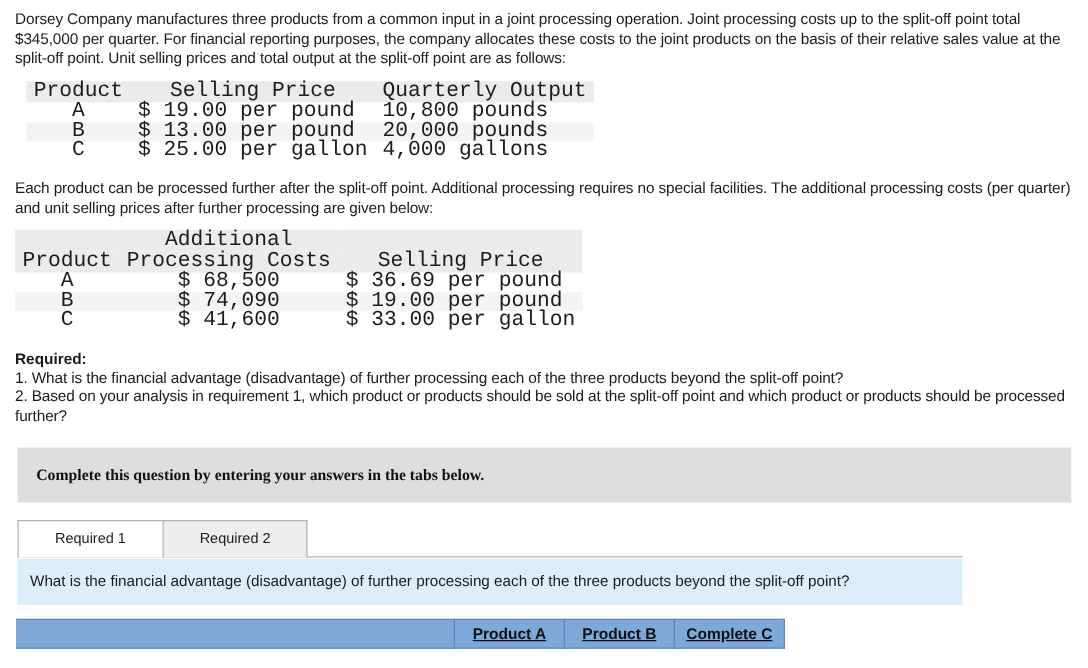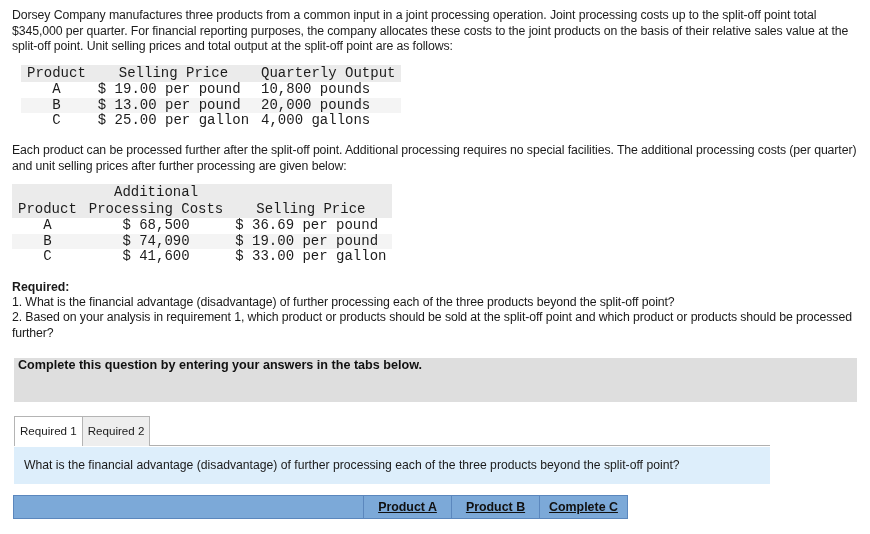--- a/index.html
+++ b/index.html
@@ -28,21 +28,21 @@
     font-size: 12.3px;
     line-height: 15.6px;
     color: #1c1c1c;
     letter-spacing: -0.1px;
   }
 
   
   .mono-table {
     border-collapse: collapse;
     font-family: "Liberation Mono", "DejaVu Sans Mono", monospace;
-    font-size: 14px;
+    font-size: 17px;
     line-height: 13.4px;
     margin: 0;
     color: #1c1c1c;
   }
   .mono-table th {
     background: #ebebeb;
     font-weight: normal;
     text-align: center;
     padding: 2px 6px 2px 6px;
     white-space: pre;
@@ -75,41 +75,43 @@
     margin: 0;
     letter-spacing: -0.1px;
   }
 
   
   .banner {
     margin: 17px 13px 0 14px;
     background: #dedede;
     height: 44px;
     display: flex;
-    padding-left: 4px;
-    box-sizing: border-box;
+    align-items: center;
+    padding-left: 15px;
+    box-sizing: border-box;
+    font-family: Liberation Serif, serif;
   }
   .banner-text {
     font-weight: bold;
     font-size: 12.6px;
     color: #111111;
   }
 
   
   .tabs-wrap {
     margin: 14px 0 0 14px;
     position: relative;
     height: 30px;
   }
   .tab {
     display: inline-block;
     box-sizing: border-box;
     height: 30px;
     line-height: 28px;
-    padding: 0 5px;
+    padding: 0 29px;
     font-size: 11.6px;
     color: #1c1c1c;
     border: 1px solid #b4b4b4;
     border-bottom: none;
     vertical-align: bottom;
     margin-right: -1px;
     position: relative;
     z-index: 2;
   }
   .tab.active {

